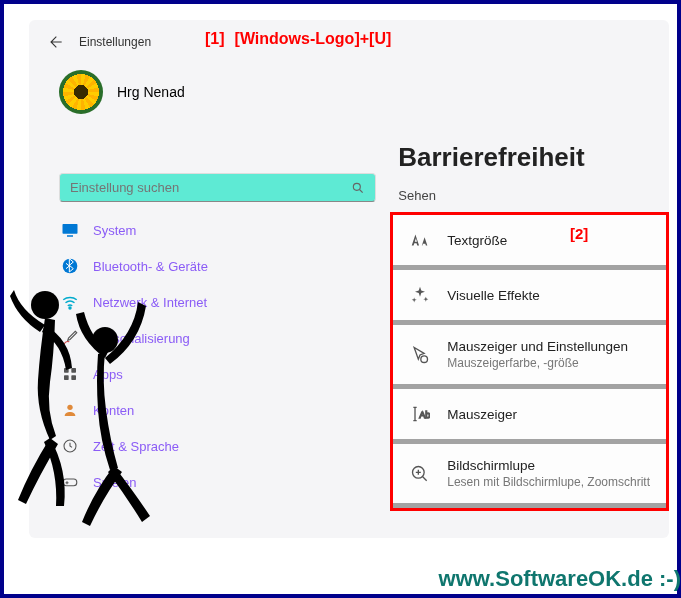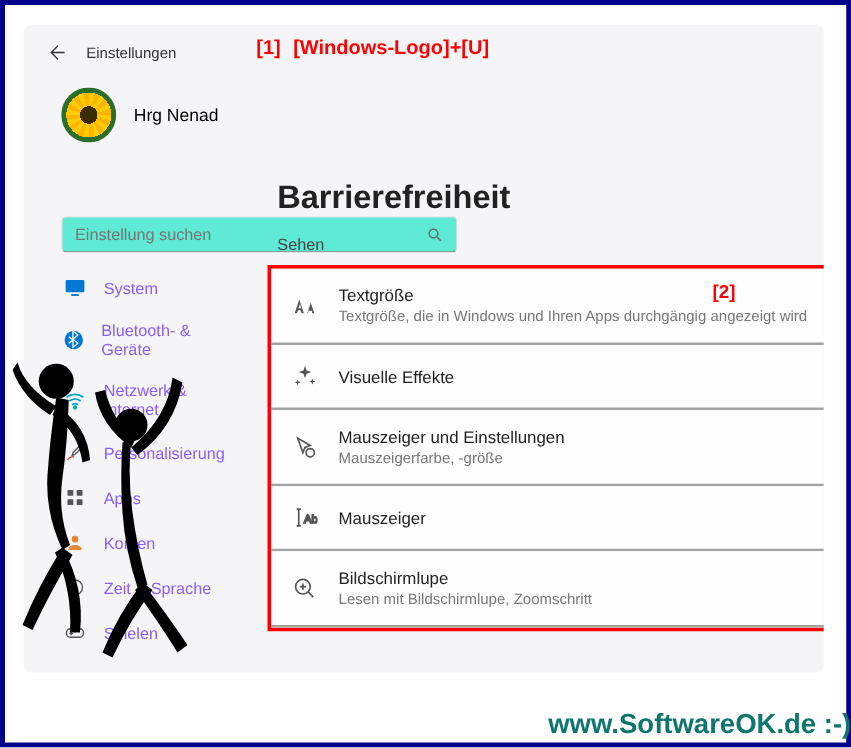--- a/index.html
+++ b/index.html
@@ -1,38 +1,38 @@
 <!DOCTYPE html>
 <html><head>
 <meta charset="utf-8">
 <style>
   * { box-sizing: border-box; margin: 0; padding: 0; font-family: 'Segoe UI', sans-serif; }
   body { width: 681px; height: 598px; background: #fff; position: relative; overflow: hidden; }
   .frame { border: 4px solid #00008b; width: 681px; height: 598px; position: absolute; top: 0; left: 0; }
-  .window { position: absolute; top: 20px; left: 19px; width: 640px; height: 518px; background: #f5f5f7; border-radius: 6px; overflow: hidden; }
+  .window { position: absolute; top: 20px; left: 29px; width: 640px; height: 518px; background: #f5f5f7; border-radius: 6px; overflow: hidden; }
   .header { display: flex; align-items: center; padding: 14px 18px 6px; gap: 16px; }
   .back-arrow { font-size: 15px; color: #333; cursor: pointer; }
   .header-title { font-size: 12px; color: #333; }
   .user-row { display: flex; align-items: center; padding: 14px 18px 14px 30px; gap: 14px; }
   .avatar { width: 44px; height: 44px; border-radius: 50%; background: radial-gradient(circle at 50% 50%, #3a2a00 0 7px, transparent 7px), radial-gradient(circle at 50% 50%, #ffcc00 0 18px, transparent 18px), #2a6e2a; position: relative; }
   .avatar::before { content:""; position:absolute; inset:0; border-radius:50%; background: repeating-conic-gradient(from 0deg, #ffcc00 0 15deg, #ffb400 15deg 30deg); mask: radial-gradient(circle, transparent 0 7px, #000 7px 18px, transparent 18px); -webkit-mask: radial-gradient(circle, transparent 0 7px, #000 7px 18px, transparent 18px);}
   .user-name { font-size: 14px; font-weight: 400; }
   .search-wrap { padding: 0 18px 10px 30px; width: 365px; }
   .search { width: 100%; display: flex; align-items: center; background: #5eead4; border: 1px solid #ddd; border-bottom: 1.5px solid #888; border-radius: 4px; padding: 6px 10px; margin-top: 45px; }
   .search input { border: none; outline: none; flex: 1; font-size: 13px; background: transparent; }
   .mag { width: 14px; height: 14px; }
   .content { display: flex; }
   .sidebar { width: 355px; padding: 0 12px 0 20px; }
   .sb-item { display: flex; align-items: center; gap: 14px; padding: 9px 12px; font-size: 13px; border-radius: 4px; cursor: pointer; color: #8b5cf6; }
   .sb-ico { width: 18px; height: 18px; display:flex;align-items:center;justify-content:center; font-size:14px; }
   .main { flex: 1; padding: 0 0 0 10px; position: relative; }
   .page-title { font-size: 26px; font-weight: 600; color: #222; margin: 10px 0 16px 18px; position: absolute; top: -80px; left: 0;}
   .section-label { font-size: 13px; color: #444; margin: 0 0 12px 18px; position:absolute; top:-24px; left:0;}
   .cards { border: 3px solid #f00; margin-top: 0; }
-  .card { display: flex; align-items: center; gap: 16px; padding: 14px 16px; background: #fdfdfd; border-bottom: 2px solid #a3a3a3; cursor: pointer; }
+  .card { display: flex; align-items: center; gap: 16px; padding: 14px 16px; background: #fdfdfd; border-bottom: 5px solid #a3a3a3; cursor: pointer; }
   .card-ico { width: 22px; height: 22px; display:flex;align-items:center;justify-content:center; color:#555;}
   .card-texts { display: flex; flex-direction: column; gap: 2px; min-width: 0; }
   .card-title { font-size: 13.5px; color: #222; }
   .card-sub { font-size: 12px; color: #777; white-space: nowrap; overflow: hidden; text-overflow: clip; }
   .annot1 { position: absolute; top: 30px; left: 205px; font-size: 16px; font-weight: 700; color: #f00; display:flex; gap:10px;}
   .annot2 { position: absolute; top: 225px; left: 570px; font-size: 15px; font-weight: 700; color: #f00; }
   .footer { position: absolute; bottom: 6px; left: 0; right: 0; text-align: right; font-size: 22px; font-weight: 700; color: #0f766e; }
   .dancers { position: absolute; left: 10px; top: 270px; width: 150px; height: 260px; pointer-events:none; }
   svg { display:block; }
 </style>
@@ -153,21 +153,20 @@
 
       <div class="cards">
         <div class="card">
           <span class="card-ico">
               <svg width="22" height="22" viewBox="0 0 24 24" fill="#555">
                 <path d="M3 18L7 6l4 12h-2l-.8-2.5H5.8L5 18H3zm3.3-4.2h2.4L7.5 10 6.3 13.8zM14 18l3-9 3 9h-1.6l-.6-2h-2.6l-.6 2H14z"></path>
               </svg>
             </span>
           <div class="card-texts">
             <div class="card-title">Textgröße</div>
-            <div class="card-sub">Textgröße, die in Windows und Ihren Apps durchgängig angezeigt wird</div>
           </div>
         </div>
         <div class="card">
           <span class="card-ico">
               <svg width="20" height="20" viewBox="0 0 24 24" fill="#555">
                 <path d="M12 2l1.5 4.5L18 8l-4.5 1.5L12 14l-1.5-4.5L6 8l4.5-1.5L12 2zM19 14l.8 2.2L22 17l-2.2.8L19 20l-.8-2.2L16 17l2.2-.8L19 14zM5 15l.7 2L8 17.7l-2.3.8L5 21l-.7-2.5L2 17.7l2.3-.7L5 15z"></path>
               </svg>
             </span>
           <div class="card-texts">
             <div class="card-title">Visuelle Effekte</div>

